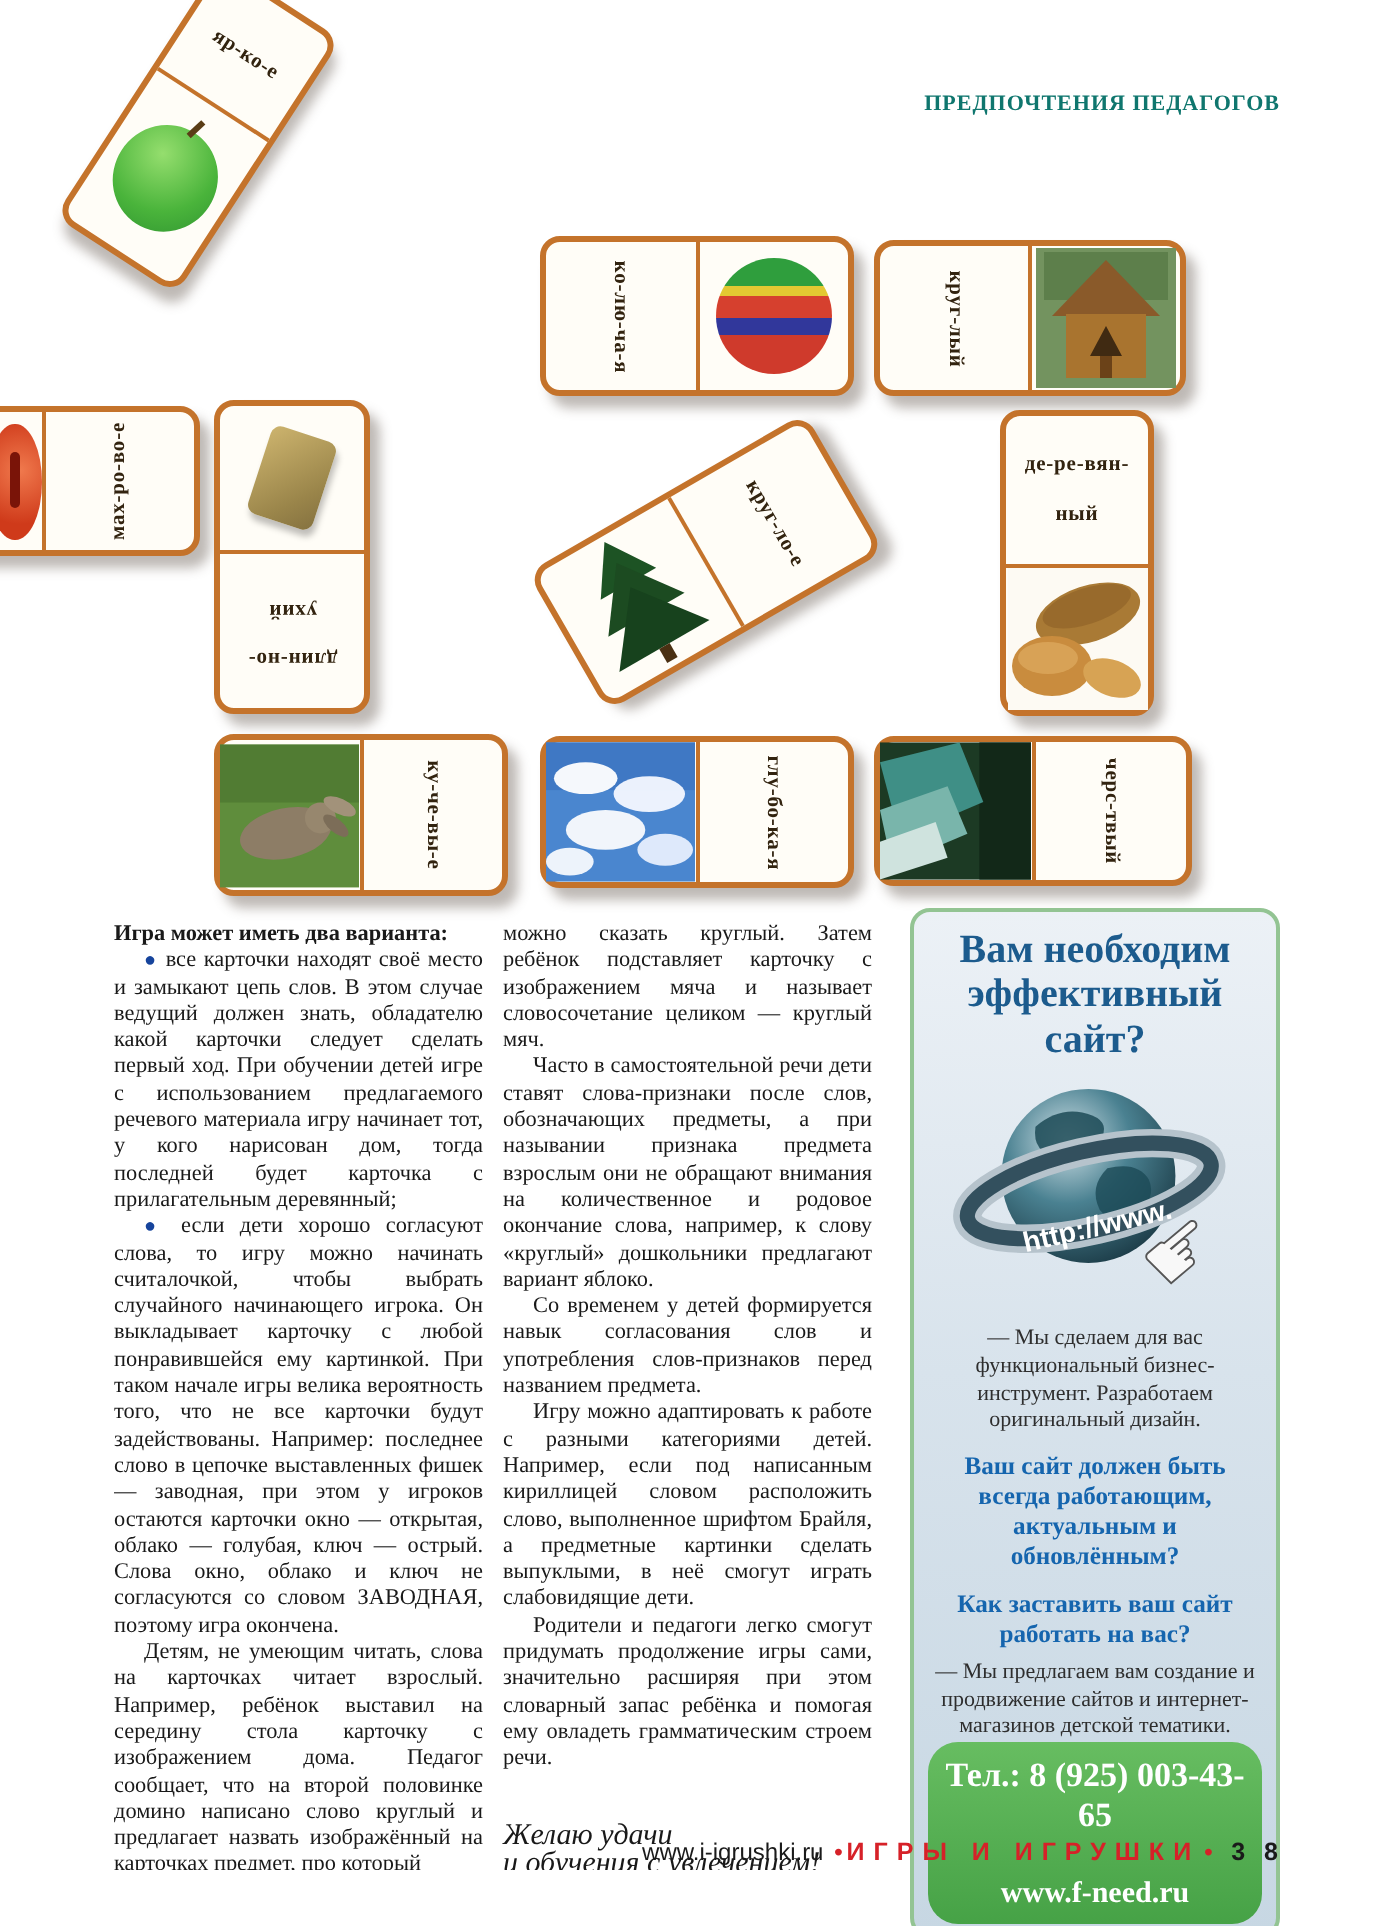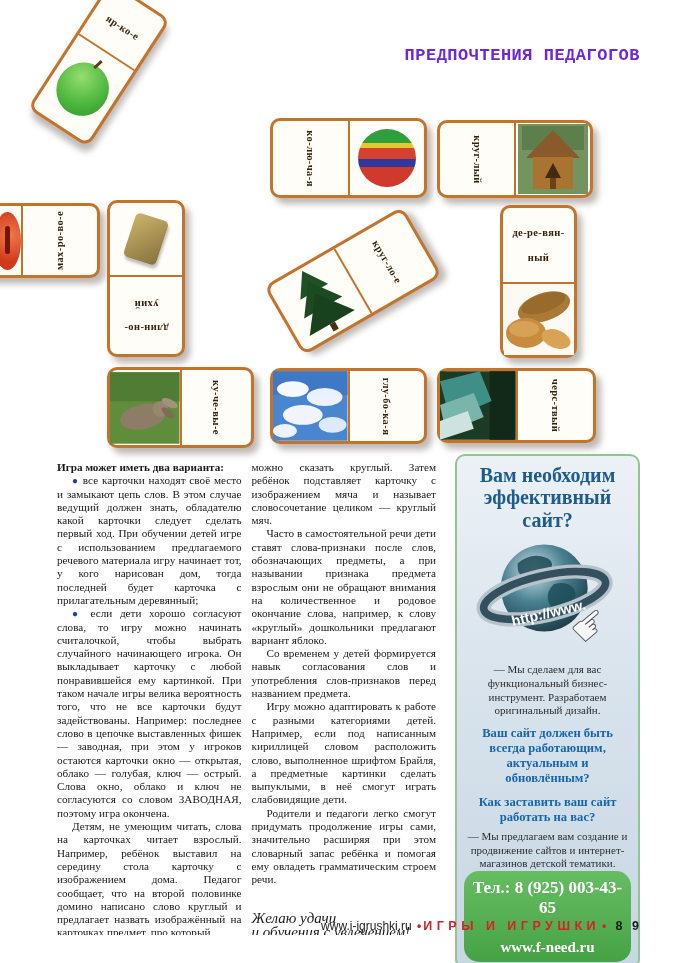--- a/index.html
+++ b/index.html
@@ -1,21 +1,21 @@
 <!DOCTYPE html>
 <html><head>
 <meta charset="utf-8">
 <style>
   html,body{margin:0;padding:0;}
   body{width:688px;height:963px;position:relative;background:#ffffff;overflow:hidden;
        font-family:"Liberation Serif","DejaVu Serif",serif;}
   
   .page-header{position:absolute;top:46px;left:0;right:48px;text-align:right;
-    font-family:Liberation Mono, monospace;font-weight:bold;font-size:17px;
-    letter-spacing:.5px;color:#6d28d9;}
+    font-family:Liberation Serif, serif;font-weight:bold;font-size:11px;
+    letter-spacing:.5px;color:#0f766e;}
   
   .card{position:absolute;display:flex;background:#fffdf7;border:3px solid #c4732b;
         border-radius:10px;box-shadow:5px 6px 6px rgba(110,100,90,.45);box-sizing:border-box;}
   .card.v{flex-direction:column;}
   .half{flex:1;display:flex;align-items:center;justify-content:center;overflow:hidden;position:relative;}
   .card.h .half:first-child{border-right:2.5px solid #c4732b;}
   .card.v .half:first-child{border-bottom:2.5px solid #c4732b;}
   .cword{font-weight:bold;font-size:10.5px;letter-spacing:.4px;color:#32230f;white-space:nowrap;}
   .rot90{transform:rotate(90deg);}
   .rotm90{transform:rotate(-90deg);}
@@ -248,14 +248,14 @@
   <div class="ad-p">— Мы предлагаем вам создание и продвижение сайтов и интернет-магазинов детской тематики.</div>
   <div class="ad-bar">
     <div class="ad-phone">Тел.: 8 (925) 003-43-65</div>
     <div class="ad-site">www.f-need.ru</div>
   </div>
 </div>
 
 <div class="page-footer">
   <span>www.i-igrushki.ru</span>
   <span class="f-sep">•</span><span class="f-red">ИГРЫ И ИГРУШКИ</span><span class="f-sep">•</span>
-  <span class="f-page">8 9</span>
+  <span class="f-page">3 8</span>
 </div>
 
 </body></html>

